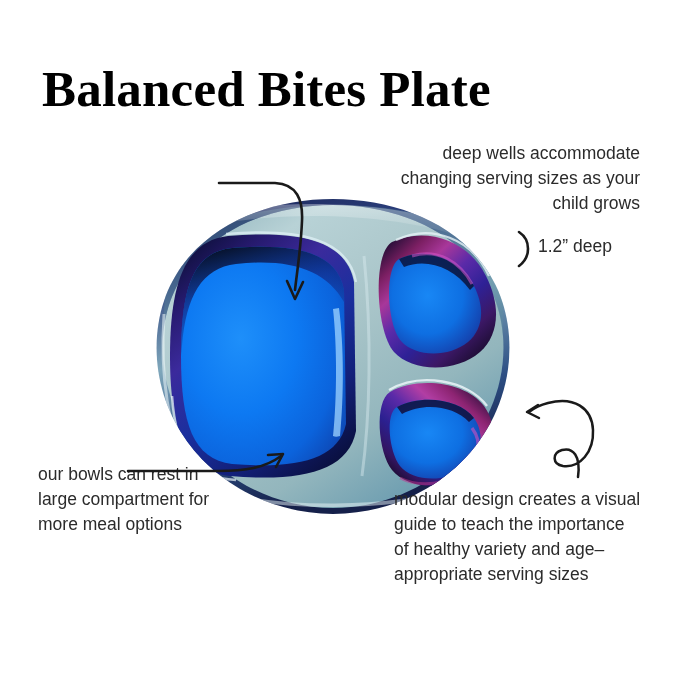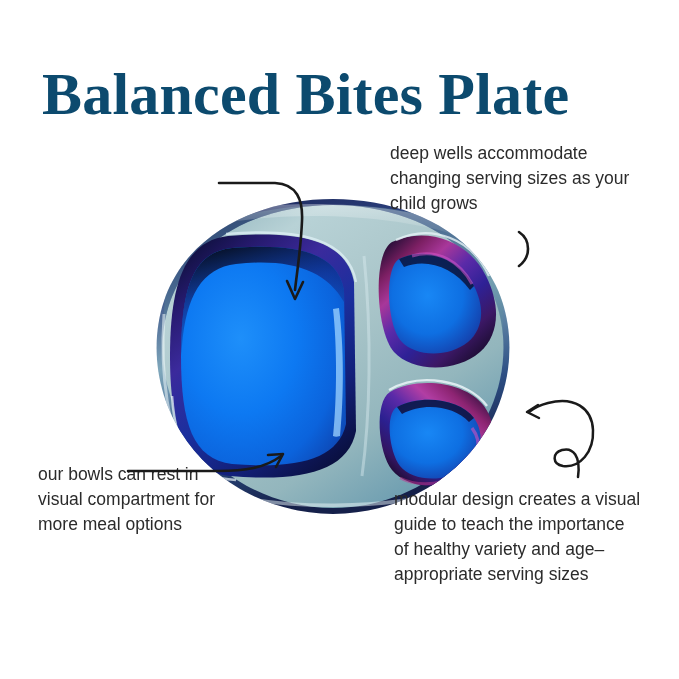--- a/index.html
+++ b/index.html
@@ -15,37 +15,37 @@
     overflow: hidden;
     font-family: "Liberation Sans", sans-serif;
   }
 
   
   #title {
     position: absolute;
     left: 42px;
     top: 60px;
     font-family: "Liberation Serif", serif;
-    font-size: 60px;
+    font-size: 51px;
     font-weight: 700;
     letter-spacing: 0.2px;
-    color: #0c4a6e;
+    color: #000000;
     white-space: nowrap;
   }
 
   
   .annot {
     position: absolute;
     color: #2b2b2b;
     font-size: 17.5px;
     line-height: 25px;
     font-family: "Liberation Sans", sans-serif;
   }
   #annot-top-left  { left: 38px;  top: 158px; width: 215px; text-align: left; }
-  #annot-top-right { right: 39px; top: 141px; width: 250px; }
+  #annot-top-right { right: 39px; top: 141px; width: 250px; text-align: right; }
   #annot-bottom-left { left: 38px; top: 462px; width: 200px; text-align: left; }
   #annot-bottom-right { right: 37px; top: 487px; width: 248px; }
 
   #depth-label {
     position: absolute;
     left: 538px;
     top: 234px;
     font-size: 17.5px;
     line-height: 25px;
     color: #2b2b2b;
@@ -193,24 +193,25 @@
         <path d="M60,18 C130,2 250,4 320,34 L320,44 C250,16 128,14 60,30 Z" fill="url(#gHi)" opacity="0.4"></path>
       </g>
     </svg>
   </div>
 
   <div id="title">Balanced Bites Plate</div>
 
 
   <div class="annot" id="annot-top-right">deep wells accommodate changing serving sizes as your child grows</div>
 
-  <div class="annot" id="annot-bottom-left">our bowls can rest in visual compartment for more meal options</div>
+  <div class="annot" id="annot-bottom-left">our bowls can rest in large compartment for more meal options</div>
 
   <div class="annot" id="annot-bottom-right">modular design creates a visual guide to teach the importance of healthy variety and age–appropriate serving sizes</div>
 
+  <div id="depth-label">1.2” deep</div>
 
   <svg class="overlay" viewBox="0 0 679 679">
     <g fill="none" stroke="#1a1a1a" stroke-linecap="round" stroke-linejoin="round">
 
       <path d="M219,183 L275,183 C297,184 303,200 302,221 C301,247 297,272 295,290" stroke-width="2.6"></path>
       <path d="M287,281 L295,299 L303,282" stroke-width="2.6"></path>
 
       <path d="M128,471 L218,471 C245,471 265,468 281,456" stroke-width="2.6"></path>
       <path d="M268,455 L283,454 L276,467" stroke-width="2.6"></path>
 

